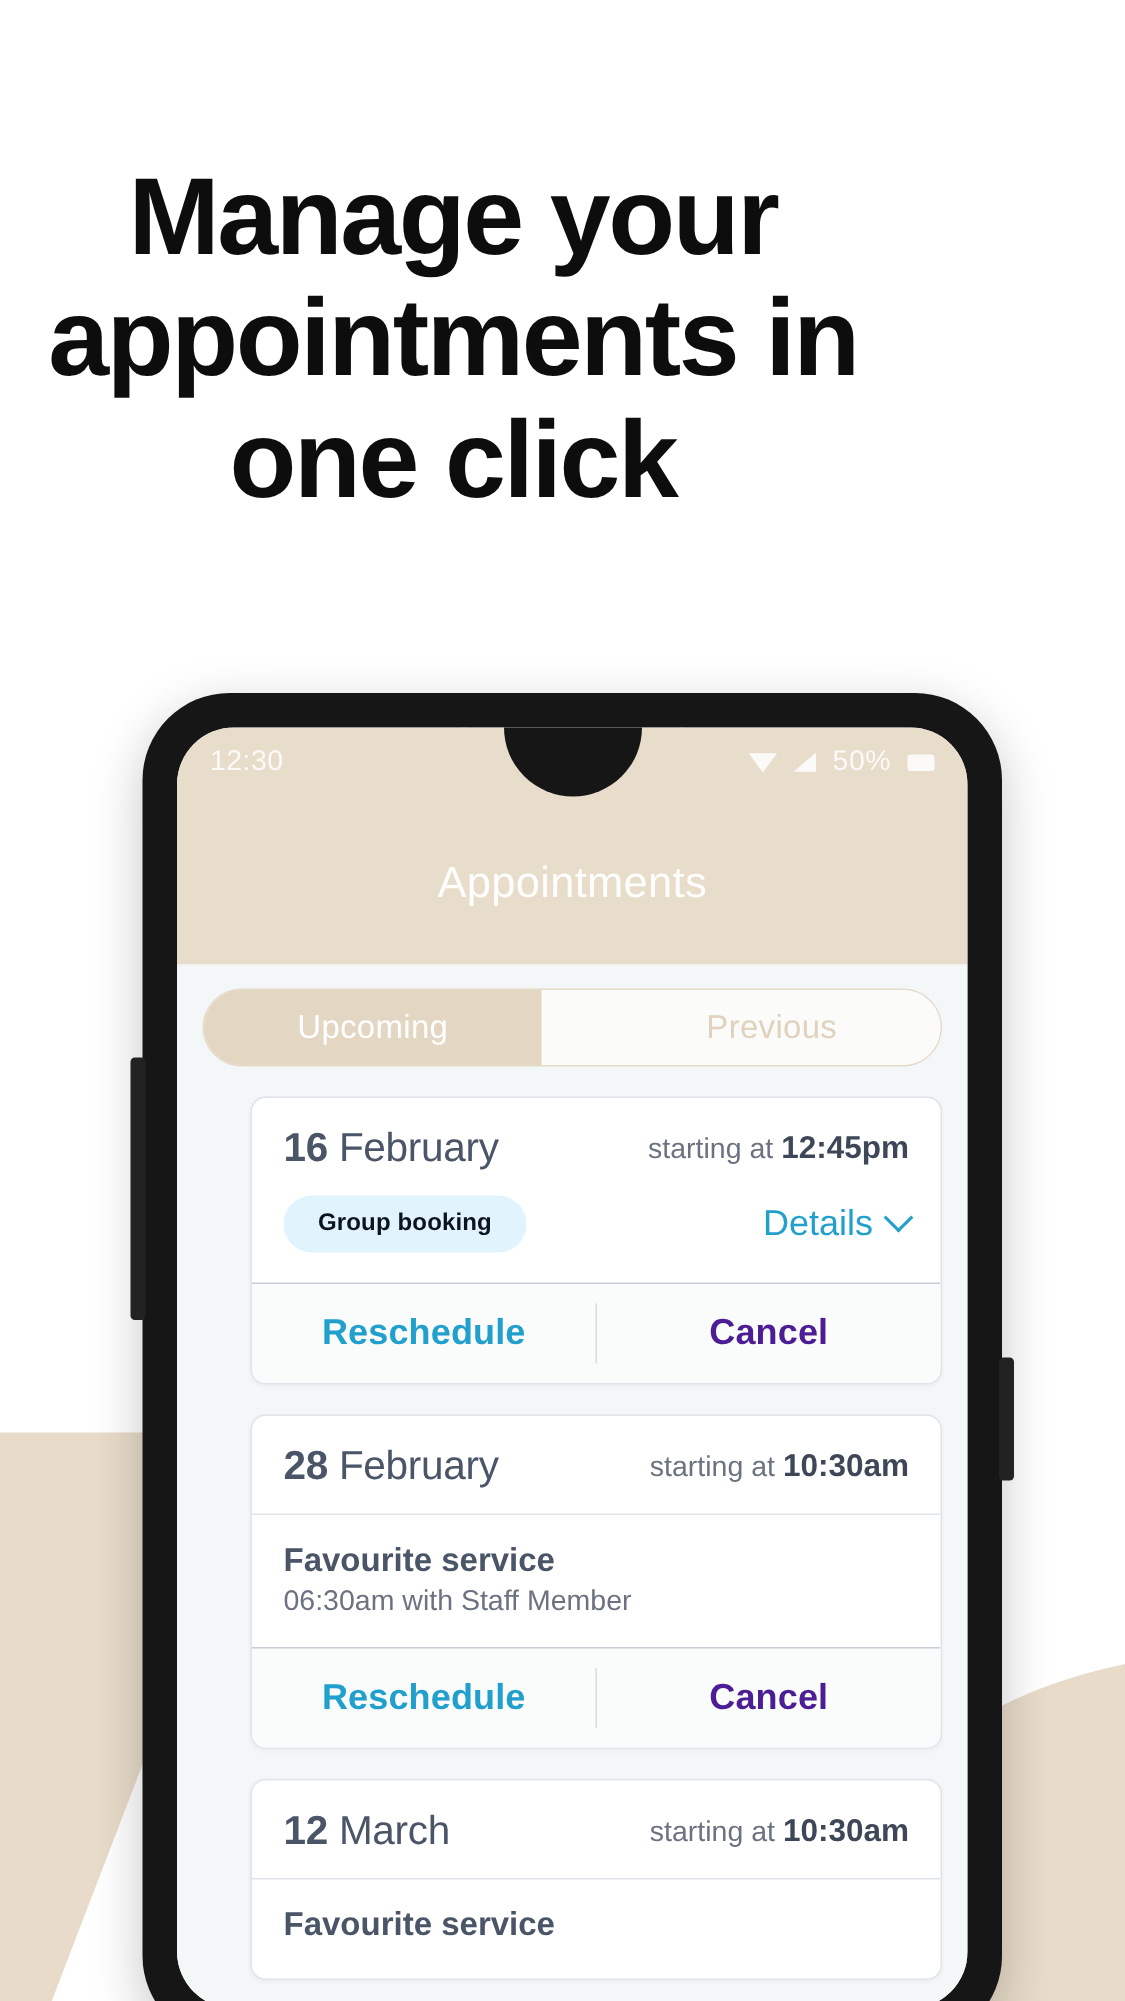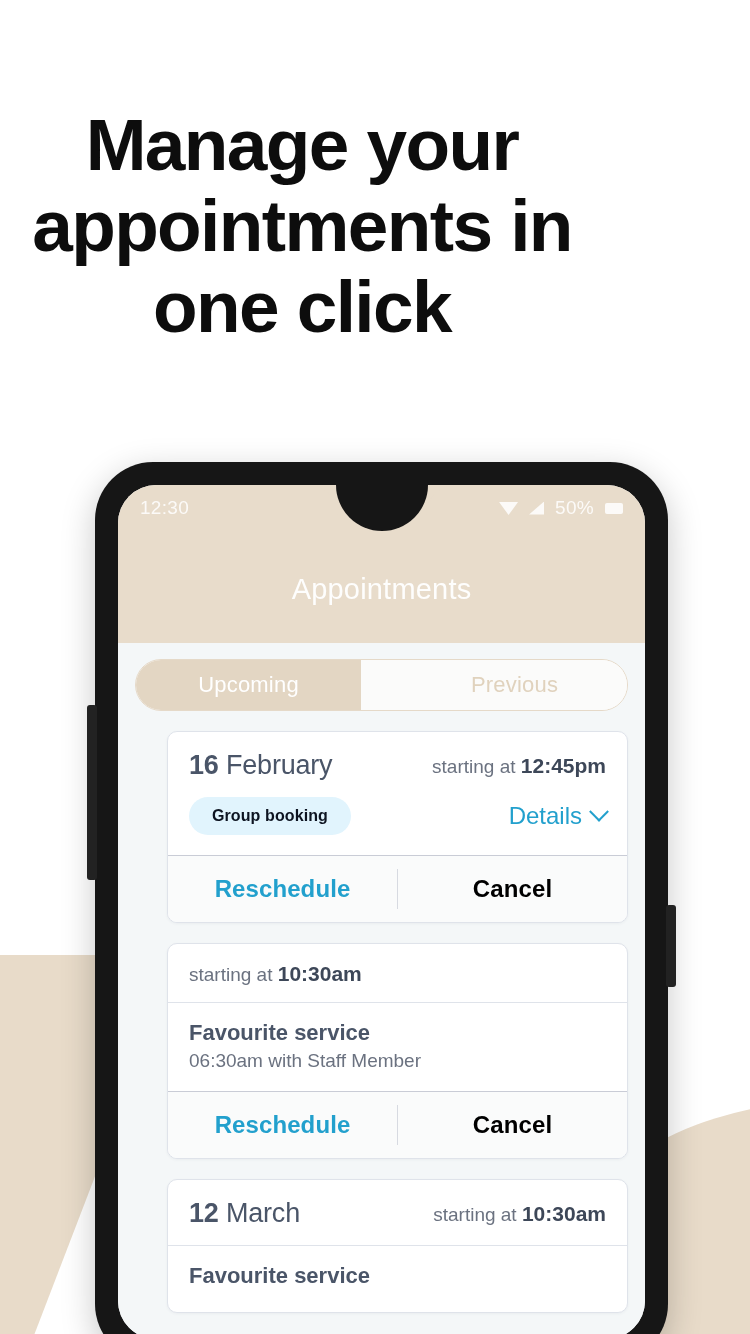--- a/index.html
+++ b/index.html
@@ -276,21 +276,21 @@
   .action {
     flex:1;
     display:flex;
     align-items:center;
     justify-content:center;
     font-size:24px;
     font-weight:600;
     letter-spacing:0.1px;
   }
   .action.resched { color:#22a0cd; }
-  .action.cancel  { color:#000000;align-items:center; }
+  .action.cancel  { color:#4c1d95;align-items:center; }
   .action-div {
     width:1px;
     margin:13px 0;
     background:#d7dae1;
   }
 </style>
 </head>
 <body>
 
 <div id="stage">
@@ -361,20 +361,24 @@
               </div>
               <div class="action-div"></div>
               <div class="action cancel">
                 <span>Cancel</span>
               </div>
             </div>
           </div>
 
           <div class="card">
             <div class="card-top">
+              <div class="date">
+                <span class="d-num">28</span>
+                <span>February</span>
+              </div>
               <div class="starting">
                 <span>starting at</span>
                 <span class="s-time">10:30am</span>
               </div>
             </div>
             <div class="card-service">
               <div class="svc-name">Favourite service</div>
               <div class="svc-meta">06:30am with Staff Member</div>
             </div>
             <div class="card-actions">

